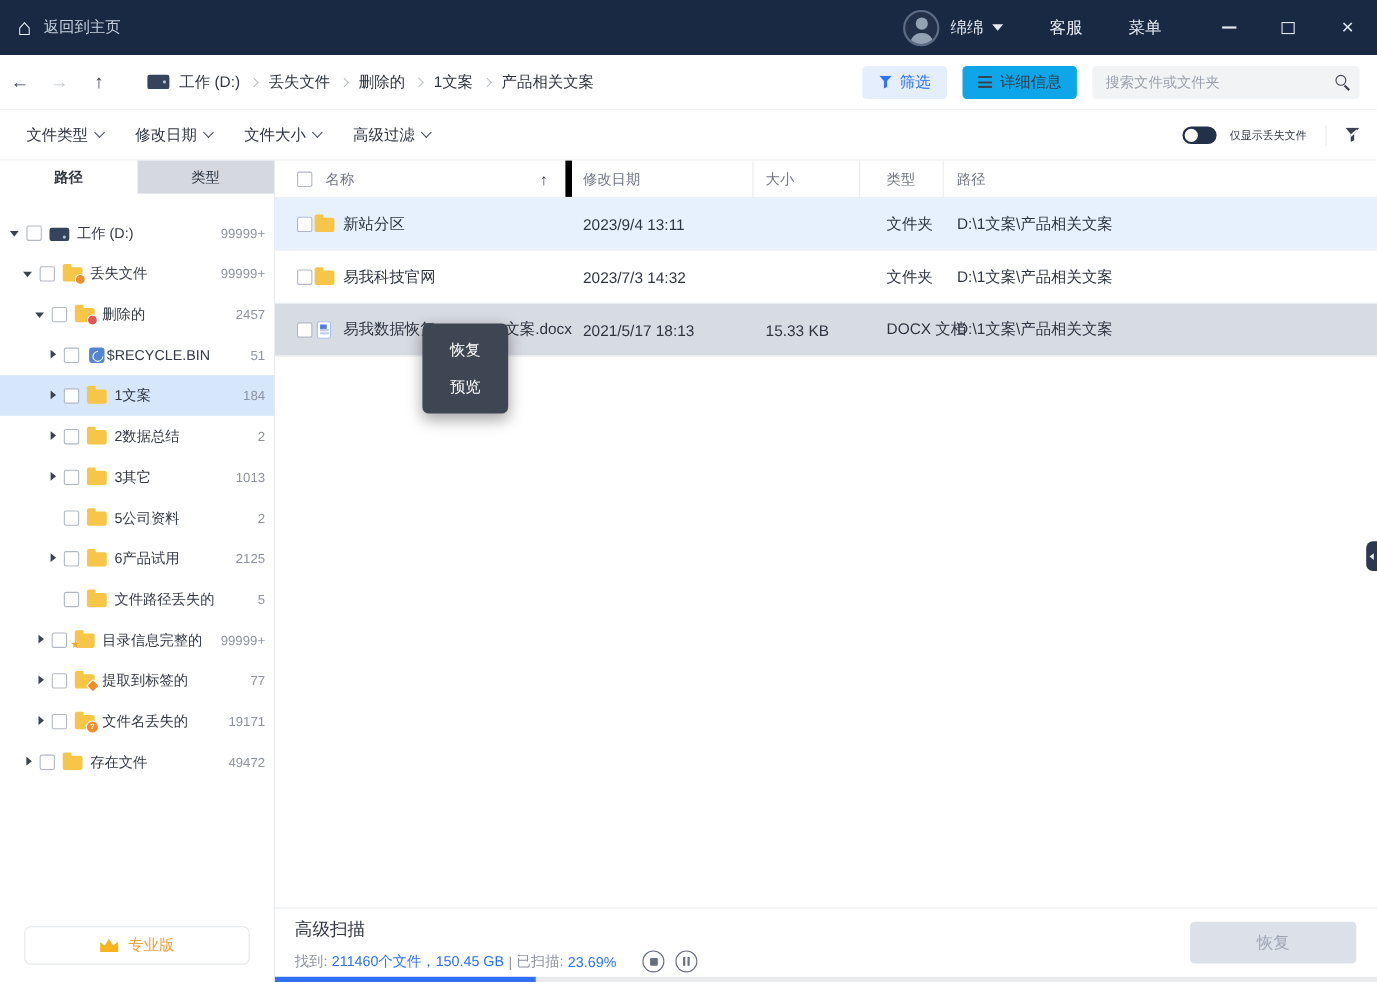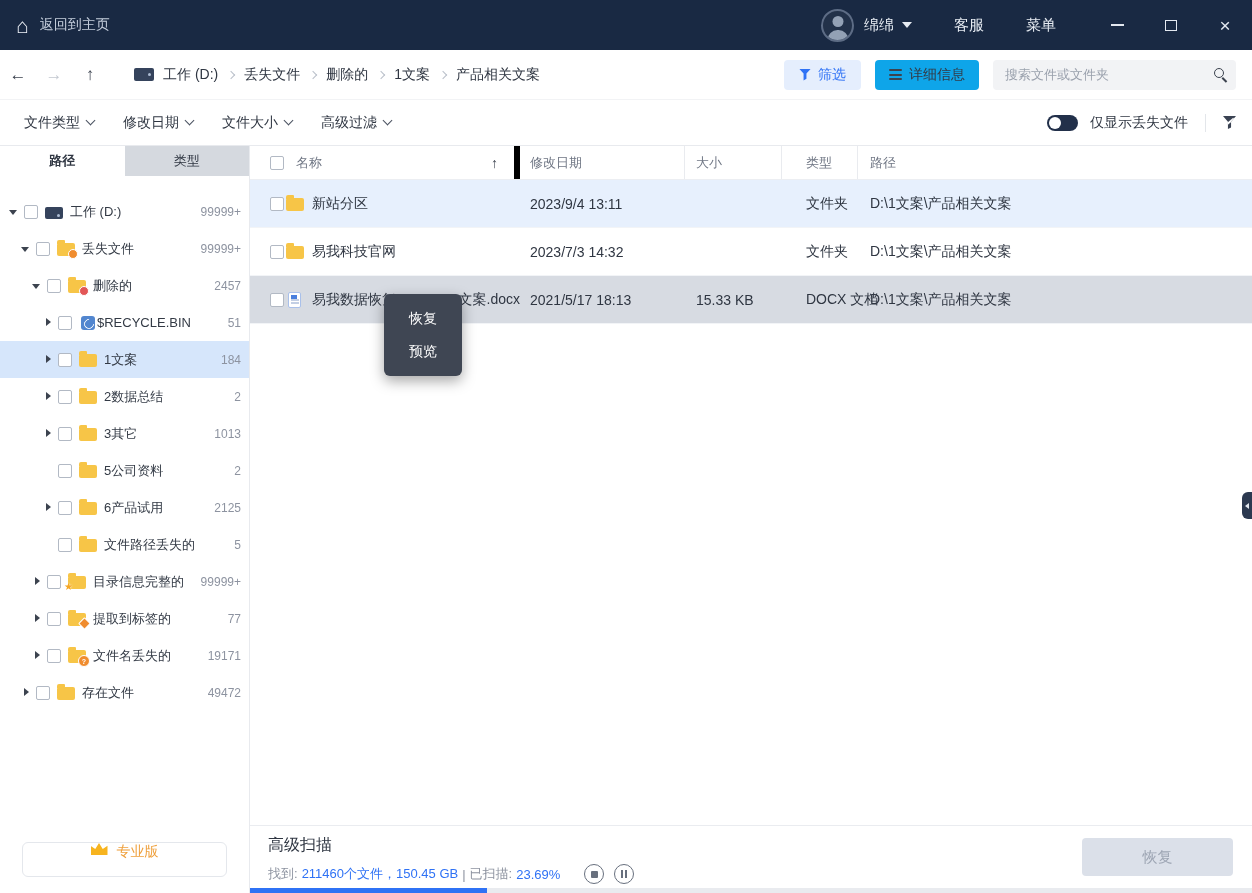--- a/index.html
+++ b/index.html
@@ -62,21 +62,21 @@
 
 .filterbar{position:absolute;top:100px;left:0;right:0;height:46px;background:#fff;
   border-bottom:1px solid #e8eaee;display:flex;align-items:center;padding-left:24px}
 .fdrop{display:flex;align-items:center;gap:7px;font-size:14px;color:#2f3642;margin-right:29px}
 .chev{width:7px;height:7px;border-right:1.5px solid #4a5260;border-bottom:1.5px solid #4a5260;
   transform:rotate(45deg);margin-top:-4px}
 .fb-right{margin-left:auto;display:flex;align-items:center;margin-right:16px;gap:12px}
 .toggle{width:31px;height:16px;border-radius:8px;background:#22304a;position:relative;flex:none}
 .toggle::after{content:"";position:absolute;left:2px;top:2px;width:12px;height:12px;
   border-radius:50%;background:#fff}
-.toggle-label{font-size:14px;color:#2f3642}
+.toggle-label{font-size:10px;color:#2f3642}
 .vdiv{width:1px;height:18px;background:#e3e6ea;margin:0 5px}
 .ic-funnel-clear{width:13px;height:13px;background:#3a4252;position:relative;
   clip-path:polygon(0 0,100% 0,62% 45%,62% 88%,38% 100%,38% 45%)}
 .ic-funnel-clear::after{content:"";position:absolute;left:1px;top:5px;width:11px;height:1.5px;
   background:#fff;transform:rotate(-40deg)}
 
 
 .sidebar{position:absolute;top:146px;left:0;bottom:0;width:250px;background:#fff;
   border-right:1px solid #e8eaee}
 .sidetabs{display:flex;height:30px}
@@ -119,21 +119,21 @@
 .bdg-q::after{content:"?";position:absolute;right:-4px;bottom:-4px;width:10px;height:10px;
   border-radius:50%;background:#f08c2e;color:#fff;font-size:7px;font-weight:bold;
   display:flex;align-items:center;justify-content:center;border:1px solid #fff}
 .ic-doc{width:13px;height:16px;background:#fff;border:1px solid #a9c0ea;border-radius:2px;
   position:relative;margin-left:2px}
 .ic-doc::before{content:"";position:absolute;left:2px;top:2px;width:6px;height:6px;background:#4a7fdd}
 .ic-doc::after{content:"";position:absolute;left:2px;bottom:3px;width:8px;height:1.5px;
   background:#c3cfe4;box-shadow:0 -3px 0 #c3cfe4}
 
 .probtn{position:absolute;left:22px;right:22px;bottom:16px;height:35px;border:1px solid #e4e7ec;
-  border-radius:6px;background:#fff;display:flex;align-items:flex-start;justify-content:center;gap:9px;
+  border-radius:6px;background:#fff;display:flex;align-items:center;justify-content:center;gap:9px;
   font-size:14px;color:#efa03c}
 .ic-crown{width:17px;height:12px;background:#f7b41f;
   clip-path:polygon(0 100%,0 22%,28% 50%,50% 0,72% 50%,100% 22%,100% 100%)}
 
 
 .main{position:absolute;top:146px;left:250px;right:0;bottom:0;background:#fff}
 .grid{display:grid;grid-template-columns:36px 26px 208px 165px 97px 76px 1fr;align-items:center}
 .thead{height:34px;border-bottom:1px solid #eceef2;color:#6f7684;font-size:13px}
 .th{height:100%;display:flex;align-items:center}
 .th-check{padding-left:20px}

